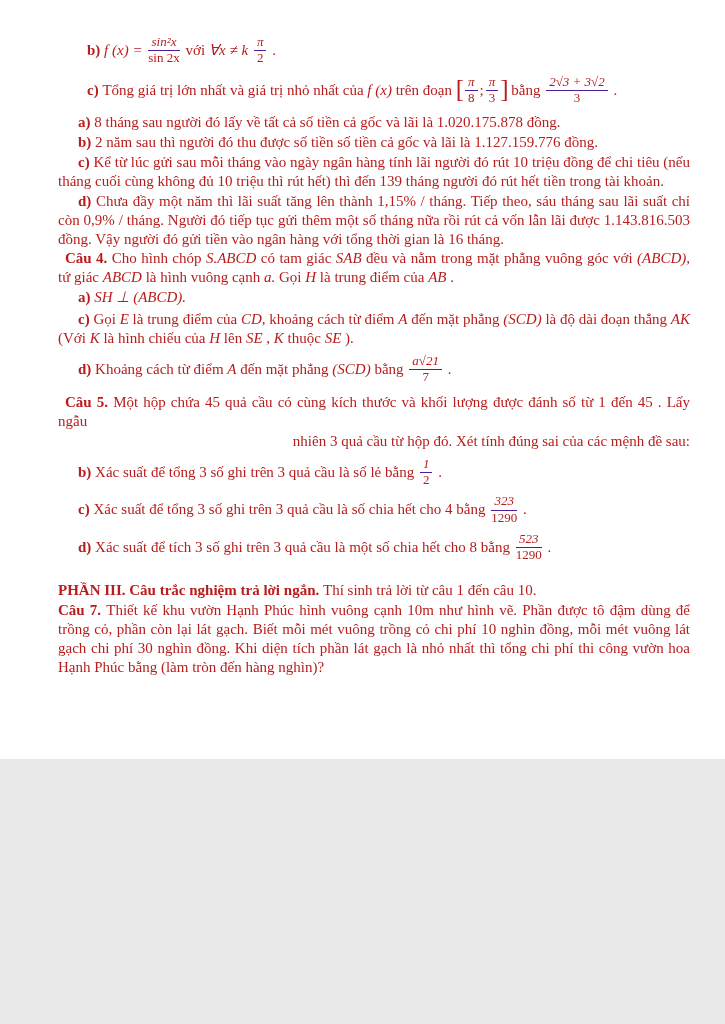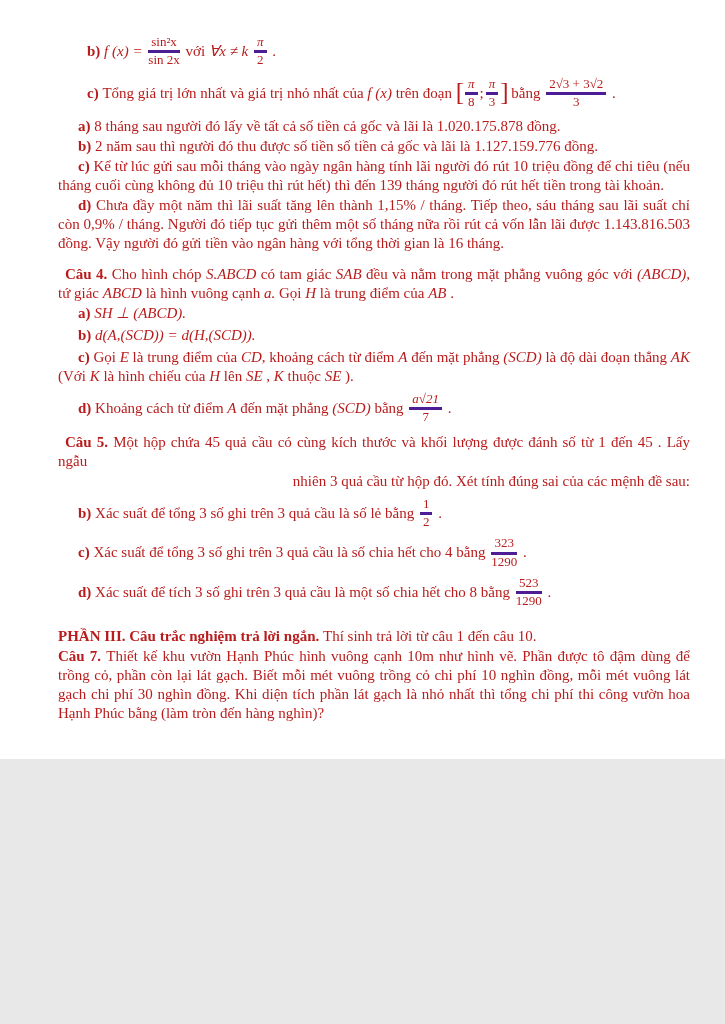--- a/index.html
+++ b/index.html
@@ -10,21 +10,21 @@
     margin:0 auto;
   }
   .content {
     position:absolute; left:58px; top:36px; width:632px;
     font-size:15px; line-height:19px; text-align:justify;
   }
   .b  { font-weight:bold; }
   .mi { font-style:italic; }
   .bigbr { font-size:25px; vertical-align:middle; line-height:1; position:relative; top:-2px; letter-spacing:-1px; }
   .frac { display:inline-block; vertical-align:middle; text-align:center; line-height:1.1; font-size:13px; margin:0 2px; transform:translateY(-1px); text-indent:0; }
-  .frac .num { display:block; border-bottom:3px solid #4c1d95; padding:0 3px 1px; }
+  .frac .num { display:block; border-bottom:1px solid #4c1d95; padding:0 3px 1px;font-style:italic; }
   .frac .den { display:block; padding-top:0; }
 
   .q2item { padding-left:29px; }
   .q2item.gapA { margin-bottom:9px; }
   .q2item.gapB { margin-bottom:7px; }
   .qpara  { text-indent:7px; margin-bottom:1px; }
   .item   { text-indent:20px; margin-bottom:1px; }
   .fracline { margin-top:7px; margin-bottom:7px; }
   .q5line2 { padding-left:55px; text-align:right; margin-bottom:1px; }
   .part3 { margin-top:17px; margin-bottom:1px; }
@@ -44,25 +44,24 @@
 
 <div class="page">
   <div class="content">
 
     <div class="q2item gapA"><span class="b">b) </span><span class="mi">f (x) = </span><span class="frac"><span class="num">sin²x</span><span class="den">sin 2x</span></span><span> với </span><span class="mi">∀x ≠ k </span><span class="frac"><span class="num mi">π</span><span class="den">2</span></span><span> .</span></div>
     <div class="q2item gapB"><span class="b">c) </span><span>Tổng giá trị lớn nhất và giá trị nhỏ nhất của </span><span class="mi">f (x)</span><span> trên đoạn </span><span class="bigbr">[</span><span class="frac"><span class="num mi">π</span><span class="den">8</span></span><span>;</span><span class="frac"><span class="num mi">π</span><span class="den">3</span></span><span class="bigbr">]</span><span> bằng </span><span class="frac"><span class="num">2√3 + 3√2</span><span class="den">3</span></span><span> .</span></div>
 
     <div class="item"><span class="b">a) </span><span>8 tháng sau người đó lấy về tất cả số tiền cả gốc và lãi là 1.020.175.878 đồng.</span></div>
     <div class="item"><span class="b">b) </span><span>2 năm sau thì người đó thu được số tiền số tiền cả gốc và lãi là 1.127.159.776 đồng.</span></div>
     <div class="item"><span class="b">c) </span><span>Kể từ lúc gửi sau mỗi tháng vào ngày ngân hàng tính lãi người đó rút 10 triệu đồng để chi tiêu (nếu tháng cuối cùng không đủ 10 triệu thì rút hết) thì đến 139 tháng người đó rút hết tiền trong tài khoản.</span></div>
-    <div class="item" style="margin-bottom:12px;"><span class="b">d) </span><span>Chưa đầy một năm thì lãi suất tăng lên thành 1,15% / tháng. Tiếp theo, sáu tháng sau lãi suất chỉ còn 0,9% / tháng. Người đó tiếp tục gửi thêm một số tháng nữa rồi rút cả vốn lẫn lãi được 1.143.816.503 đồng. Vậy người đó gửi tiền vào ngân hàng với tổng thời gian là 16 tháng.</span></div>
+    <div class="item" style="margin-bottom:0;"><span class="b">d) </span><span>Chưa đầy một năm thì lãi suất tăng lên thành 1,15% / tháng. Tiếp theo, sáu tháng sau lãi suất chỉ còn 0,9% / tháng. Người đó tiếp tục gửi thêm một số tháng nữa rồi rút cả vốn lẫn lãi được 1.143.816.503 đồng. Vậy người đó gửi tiền vào ngân hàng với tổng thời gian là 16 tháng.</span></div>
 
     <div class="qpara"><span class="b">Câu 4. </span><span>Cho hình chóp </span><span class="mi">S.ABCD</span><span> có tam giác </span><span class="mi">SAB</span><span> đều và nằm trong mặt phẳng vuông góc với </span><span class="mi">(ABCD)</span><span>, tứ giác </span><span class="mi">ABCD</span><span> là hình vuông cạnh </span><span class="mi">a.</span><span> Gọi </span><span class="mi">H</span><span> là trung điểm của </span><span class="mi">AB</span><span> .</span></div>
     <div class="item" style="margin-bottom:3px;"><span class="b">a) </span><span class="mi">SH ⊥ (ABCD).</span></div>
-    <div class="item" style="margin-bottom:3px;"><span class="b">b) </span><span class="mi">d(A,(SCD)) = d(H,(SCD)).</span></div>
     <div class="item"><span class="b">c) </span><span>Gọi </span><span class="mi">E</span><span> là trung điểm của </span><span class="mi">CD</span><span>, khoảng cách từ điểm </span><span class="mi">A</span><span> đến mặt phẳng </span><span class="mi">(SCD)</span><span> là độ dài đoạn thẳng </span><span class="mi">AK</span><span> (Với </span><span class="mi">K</span><span> là hình chiếu của </span><span class="mi">H</span><span> lên </span><span class="mi">SE</span><span> , </span><span class="mi">K</span><span> thuộc </span><span class="mi">SE</span><span> ).</span></div>
     <div class="item fracline"><span class="b">d) </span><span>Khoảng cách từ điểm </span><span class="mi">A</span><span> đến mặt phẳng </span><span class="mi">(SCD)</span><span> bằng </span><span class="frac"><span class="num mi">a√21</span><span class="den">7</span></span><span> .</span></div>
 
     <div class="qpara"><span class="b">Câu 5. </span><span>Một hộp chứa 45 quả cầu có cùng kích thước và khối lượng được đánh số từ 1 đến 45 . Lấy ngẫu</span></div>
     <div class="q5line2"><span>nhiên 3 quả cầu từ hộp đó. Xét tính đúng sai của các mệnh đề sau:</span></div>
     <div class="item fracline"><span class="b">b) </span><span>Xác suất để tổng 3 số ghi trên 3 quả cầu là số lẻ bằng </span><span class="frac"><span class="num">1</span><span class="den">2</span></span><span> .</span></div>
     <div class="item fracline"><span class="b">c) </span><span>Xác suất để tổng 3 số ghi trên 3 quả cầu là số chia hết cho 4 bằng </span><span class="frac"><span class="num">323</span><span class="den">1290</span></span><span> .</span></div>
     <div class="item fracline"><span class="b">d) </span><span>Xác suất để tích 3 số ghi trên 3 quả cầu là một số chia hết cho 8 bằng </span><span class="frac"><span class="num">523</span><span class="den">1290</span></span><span> .</span></div>
 
     <div class="part3"><span class="b">PHẦN III. Câu trắc nghiệm trả lời ngắn. </span><span>Thí sinh trả lời từ câu 1 đến câu 10.</span></div>

